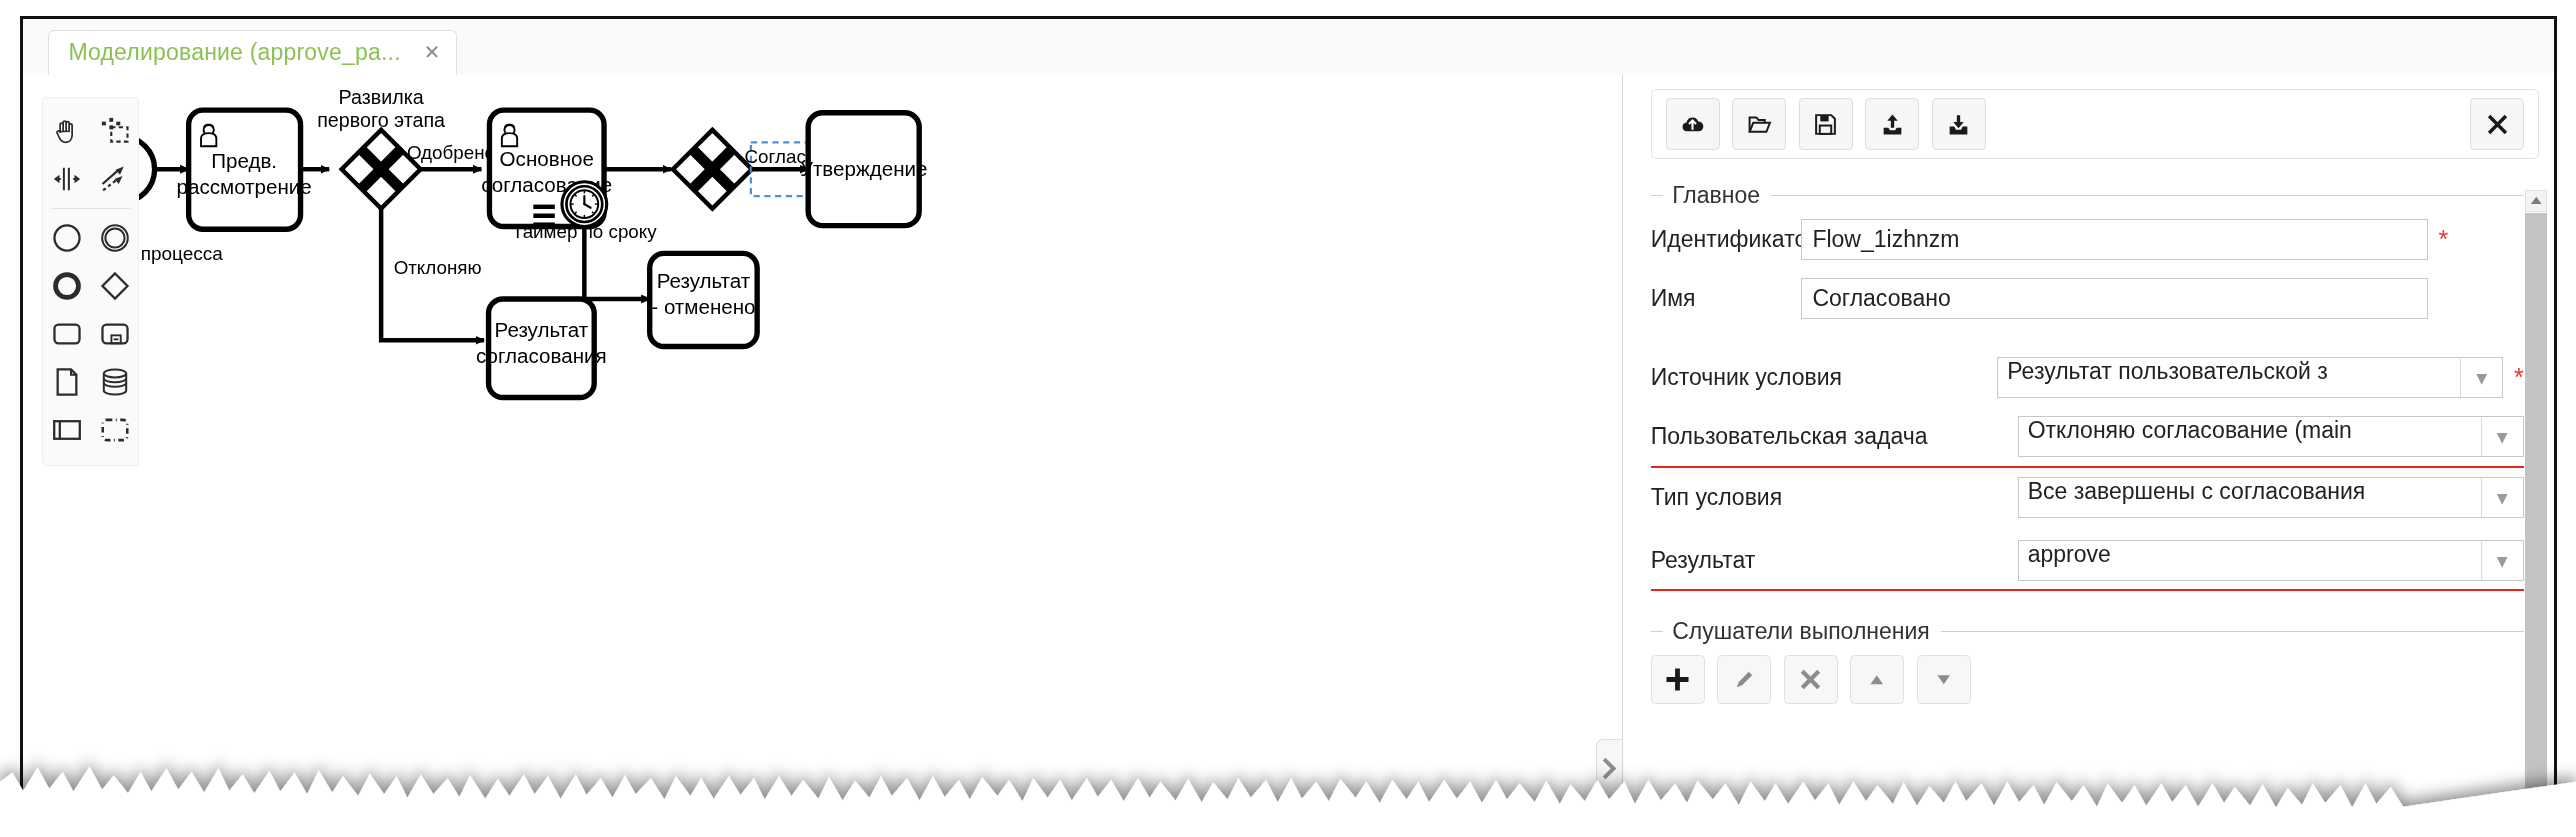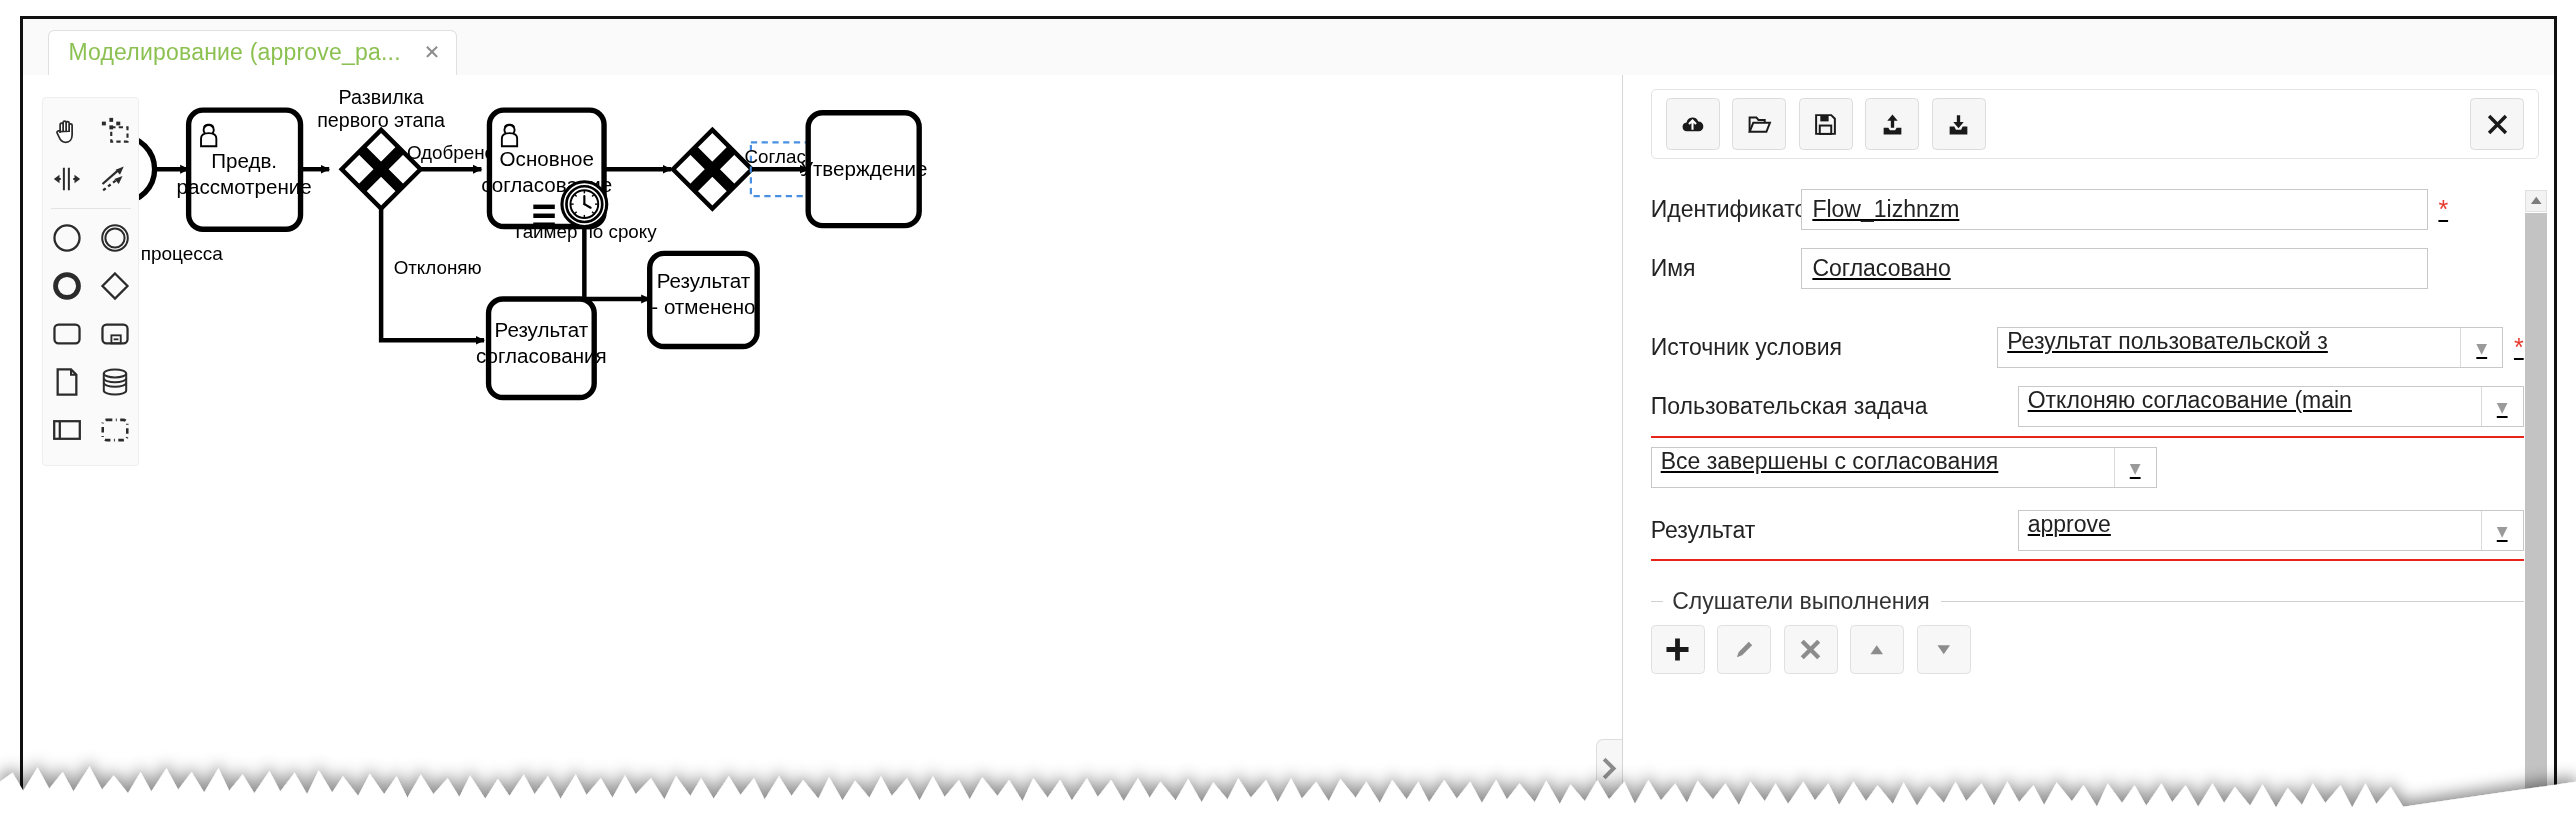--- a/index.html
+++ b/index.html
@@ -65,21 +65,21 @@
   .form{position:absolute;left:16px;top:100px;right:30px;bottom:0;overflow:hidden;}
 
   .fieldset{position:relative;margin-top:5.4px;}
   .legend{position:relative;display:flex;align-items:center;height:30px;}
   .legend .dash{width:12.5px;height:0.9px;background:#cfcfcf;margin-right:9px;}
   .legend .ltext{font-size:23px;color:#333;white-space:nowrap;}
   .legend .line{flex:1;height:0.9px;background:#cfcfcf;margin-left:10.7px;}
 
   .row{display:flex;align-items:center;height:59px;}
   .row .lbl{font-size:23px;color:#222;white-space:nowrap;}
-  .ctl{position:relative;display:flex;align-items:center;text-decoration:underline;}
+  .ctl{position:relative;display:flex;align-items:center;}
   .inp{height:41px;border:0.9px solid #c8c8c8;background:#fff;box-sizing:border-box;
        display:flex;align-items:center;padding:0 10.7px;font-size:23px;color:#222;
        overflow:hidden;white-space:nowrap;}
   .sel{height:41px;border:0.9px solid #c8c8c8;background:#fff;box-sizing:border-box;
        display:flex;align-items:flex-start;overflow:hidden;}
   .sel .val{flex:1;padding:0 9px;font-size:23px;color:#222;white-space:nowrap;overflow:hidden;}
   .sel .arrow{width:41px;height:100%;border-left:0.9px solid #dadada;display:flex;
               align-items:center;justify-content:center;color:#9a9a9a;font-size:21.5px;}
   .req{color:#e8392e;font-size:25px;margin-left:10.7px;line-height:1;}
 
@@ -388,20 +388,25 @@
           <div class="tbtn right">
             <svg width="23" height="23" viewBox="0 0 24 24">
               <path d="M4.5,4.5 L19.5,19.5 M19.5,4.5 L4.5,19.5" stroke="#1a1a1a" stroke-width="3.6" stroke-linecap="square"></path>
             </svg>
           </div>
         </div>
 
         <div class="form">
 
           <div class="fieldset">
+            <div class="legend">
+              <span class="dash"></span>
+              <span class="ltext">Главное</span>
+              <span class="line"></span>
+            </div>
 
             <div class="row">
               <div class="lbl lbl-main">Идентификатор</div>
               <div class="ctl">
                 <div class="inp inp-main">Flow_1izhnzm</div>
                 <span class="req">*</span>
               </div>
             </div>
 
             <div class="row">
@@ -432,20 +437,21 @@
                   <span class="val">Отклоняю согласование (main</span>
                   <span class="arrow">▾</span>
                 </div>
               </div>
             </div>
 
             <div style="position:relative;">
               <div class="highlight" style="top:0;height:125px;"></div>
 
               <div class="row" style="height:63px;">
+                <div class="lbl lbl-cond">Тип условия</div>
                 <div class="ctl">
                   <div class="sel sel-cond">
                     <span class="val">Все завершены с согласования</span>
                     <span class="arrow">▾</span>
                   </div>
                 </div>
               </div>
 
               <div class="row" style="height:63px;">
                 <div class="lbl lbl-cond">Результат</div>

